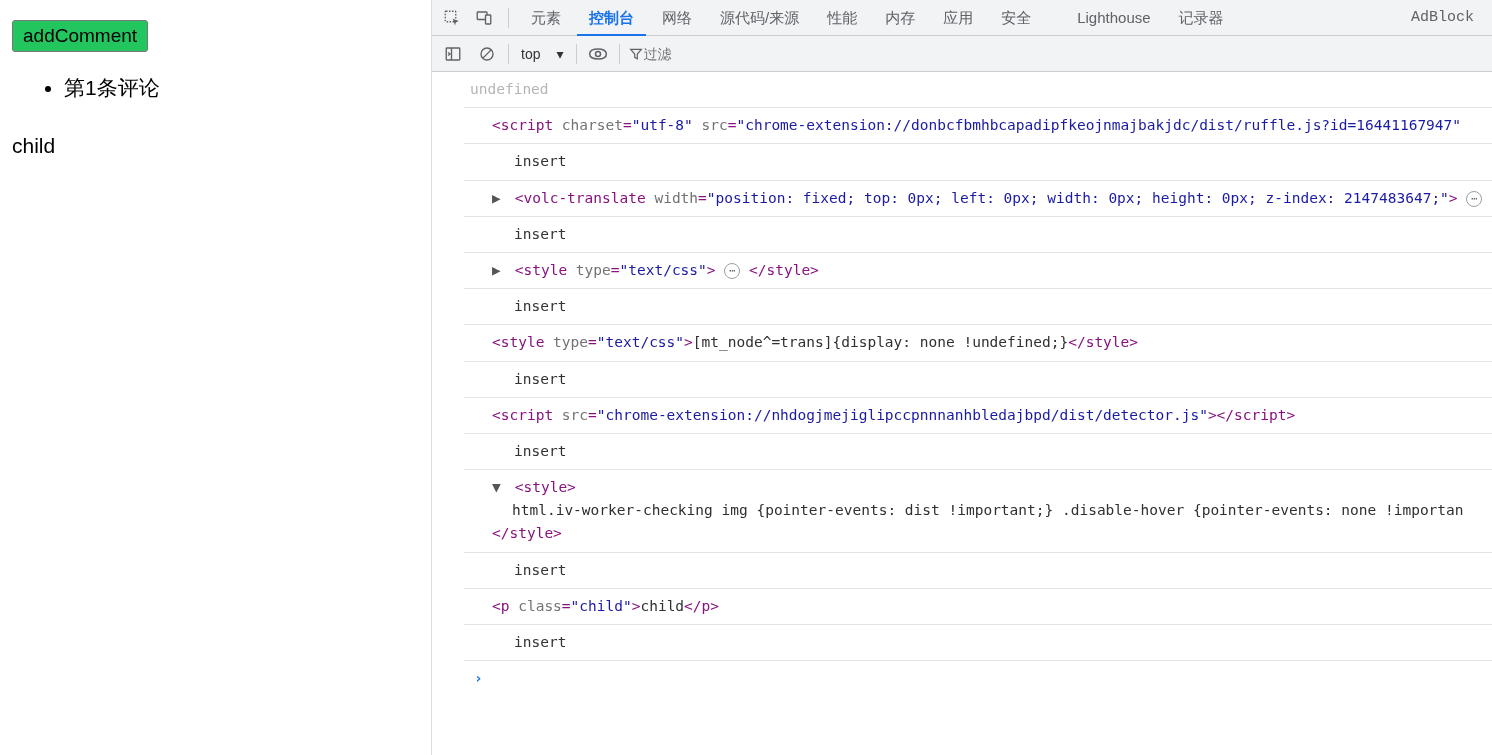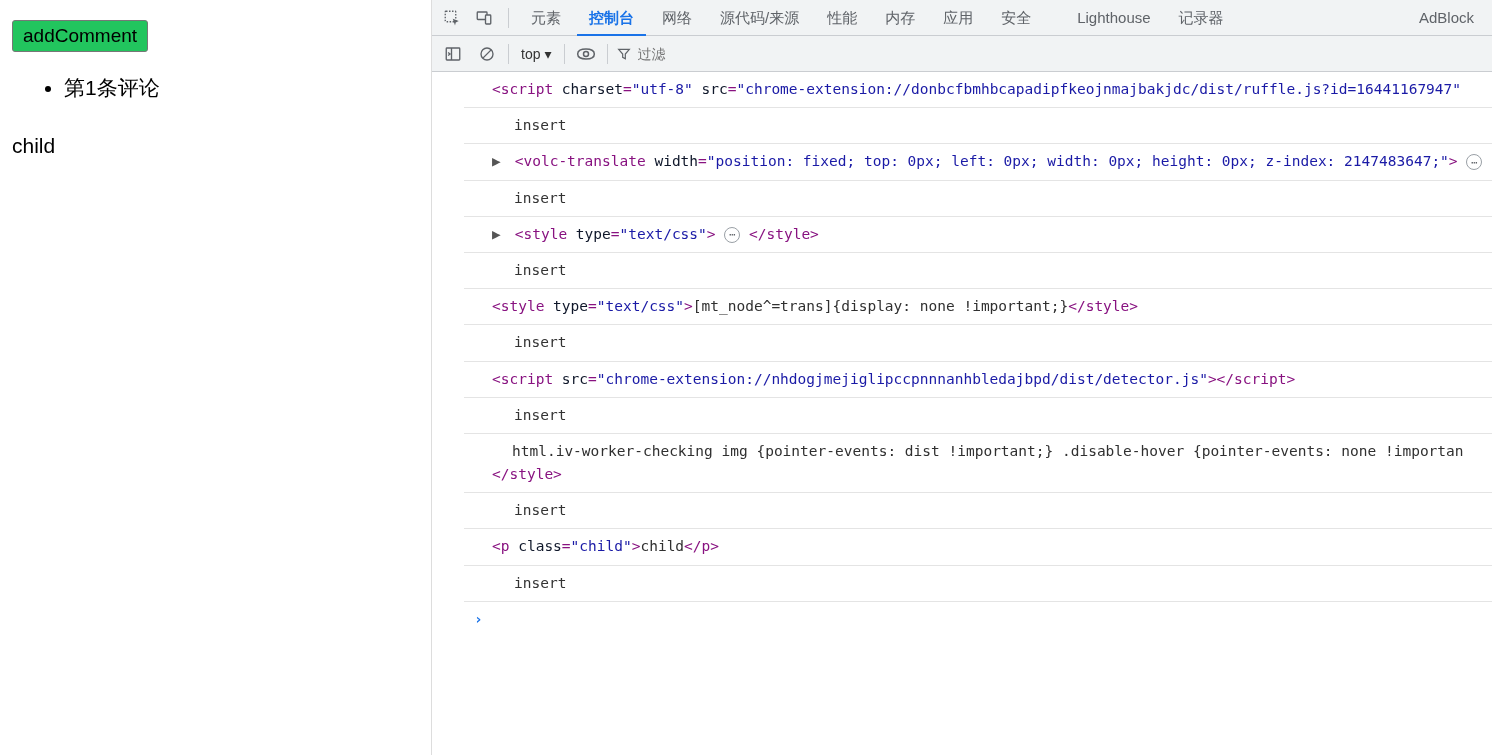--- a/index.html
+++ b/index.html
@@ -74,21 +74,21 @@
     font-size: 15px;
     color: #5f6368;
     cursor: pointer;
     white-space: nowrap;
   }
   .tab-item.active {
     color: #1a73e8;
     border-bottom: 2px solid #1a73e8;
     font-weight: bold;
   }
-  .tab-item.adblock { margin-left: auto; }
+  .tab-item.adblock { margin-left: auto; font-family: Liberation Mono, monospace; }
   .dt-toolbar {
     display: flex;
     align-items: center;
     background: #f1f3f4;
     border-bottom: 1px solid #cacdd1;
     height: 36px;
     padding: 0 8px;
     gap: 8px;
   }
   .dt-toolbar .icon-btn {
@@ -101,29 +101,28 @@
     cursor: pointer;
   }
   .dt-toolbar .divider {
     width: 1px;
     height: 20px;
     background: #cacdd1;
   }
   .context-dd {
     display: flex;
     align-items: center;
-    gap: 4px;
+    gap: 16px;
     font-size: 14px;
     cursor: pointer;
     padding: 0 4px;
   }
   .filter-wrap {
     display: flex;
     align-items: center;
-    gap: 6px;
     color: #5f6368;
   }
   .filter-input {
     border: none;
     background: transparent;
     font-size: 14px;
     outline: none;
     width: 100px;
   }
   .console-body {
@@ -143,21 +142,21 @@
   .log-block .expand-toggle {
     display:inline-block;
     width: 14px;
     color: #555;
     cursor: pointer;
     user-select: none;
   }
   .code-indent { padding-left: 22px; }
   .code-indent2 { padding-left: 42px; }
   .t-tag { color: #881280; }
-  .t-attr { color: #0f172a; }
+  .t-attr { color: #737373; }
   .t-val { color: #1a1aa6; }
   .t-txt { color: #303030; }
   .ellipsis-badge {
     display: inline-flex;
     align-items: center;
     justify-content: center;
     border: 1px solid #9aa0a6;
     color: #5f6368;
     border-radius: 50%;
     width: 16px;
@@ -247,20 +246,23 @@
         <svg width="16" height="16" viewBox="0 0 24 24" fill="none" stroke="#5f6368" stroke-width="1.8">
           <path d="M4 5 H20 L14 12 V19 L10 17 V12 Z"></path>
         </svg>
       </span>
       <input class="filter-input" placeholder="过滤" style="">
     </div>
   </div>
 
   <div class="console-body">
 
+    <div class="log-block dim">
+      <span>undefined</span>
+    </div>
 
     <div class="log-block">
       <div class="code-indent">
         <span class="t-tag">&lt;script </span><span class="t-attr">charset</span><span class="t-tag">=</span><span class="t-val">"utf-8"</span>
         <span class="t-attr">src</span><span class="t-tag">=</span><span class="t-val">"chrome-extension://donbcfbmhbcapadipfkeojnmajbakjdc/dist/ruffle.js?id=16441167947"</span>
       </div>
     </div>
     <div class="log-block">
       <span class="insert-line">insert</span>
     </div>
@@ -283,37 +285,41 @@
         <span class="ellipsis-badge">⋯</span>
         <span class="t-tag">&lt;/style&gt;</span>
       </div>
     </div>
     <div class="log-block">
       <span class="insert-line">insert</span>
     </div>
 
     <div class="log-block">
       <div class="code-indent">
-        <span class="t-tag">&lt;style </span><span class="t-attr">type</span><span class="t-tag">=</span><span class="t-val">"text/css"</span><span class="t-tag">&gt;</span><span class="t-txt">[mt_node^=trans]{display: none !important;}</span><span class="t-tag">&lt;/style&gt;</span>
+        <span class="t-tag">&lt;style </span><span class="t-attr">type</span><span class="t-tag">=</span><span class="t-val">"text/css"</span><span class="t-tag">&gt;</span><span class="t-txt">[mt_node^=trans]{display: none !undefined;}</span><span class="t-tag">&lt;/style&gt;</span>
       </div>
     </div>
     <div class="log-block">
       <span class="insert-line">insert</span>
     </div>
 
     <div class="log-block">
       <div class="code-indent">
         <span class="t-tag">&lt;script </span><span class="t-attr">src</span><span class="t-tag">=</span><span class="t-val">"chrome-extension://nhdogjmejiglipccpnnnanhbledajbpd/dist/detector.js"</span><span class="t-tag">&gt;</span><span class="t-tag">&lt;/script&gt;</span>
       </div>
     </div>
     <div class="log-block">
       <span class="insert-line">insert</span>
     </div>
 
     <div class="log-block">
+      <div class="code-indent">
+        <span class="expand-toggle">▼</span>
+        <span class="t-tag">&lt;style&gt;</span>
+      </div>
       <div class="code-indent2" style="white-space:nowrap">
         <span class="t-txt">html.iv-worker-checking img {pointer-events: dist !important;} .disable-hover {pointer-events: none !importan</span>
       </div>
       <div class="code-indent">
         <span class="t-tag">&lt;/style&gt;</span>
       </div>
     </div>
     <div class="log-block">
       <span class="insert-line">insert</span>
     </div>

